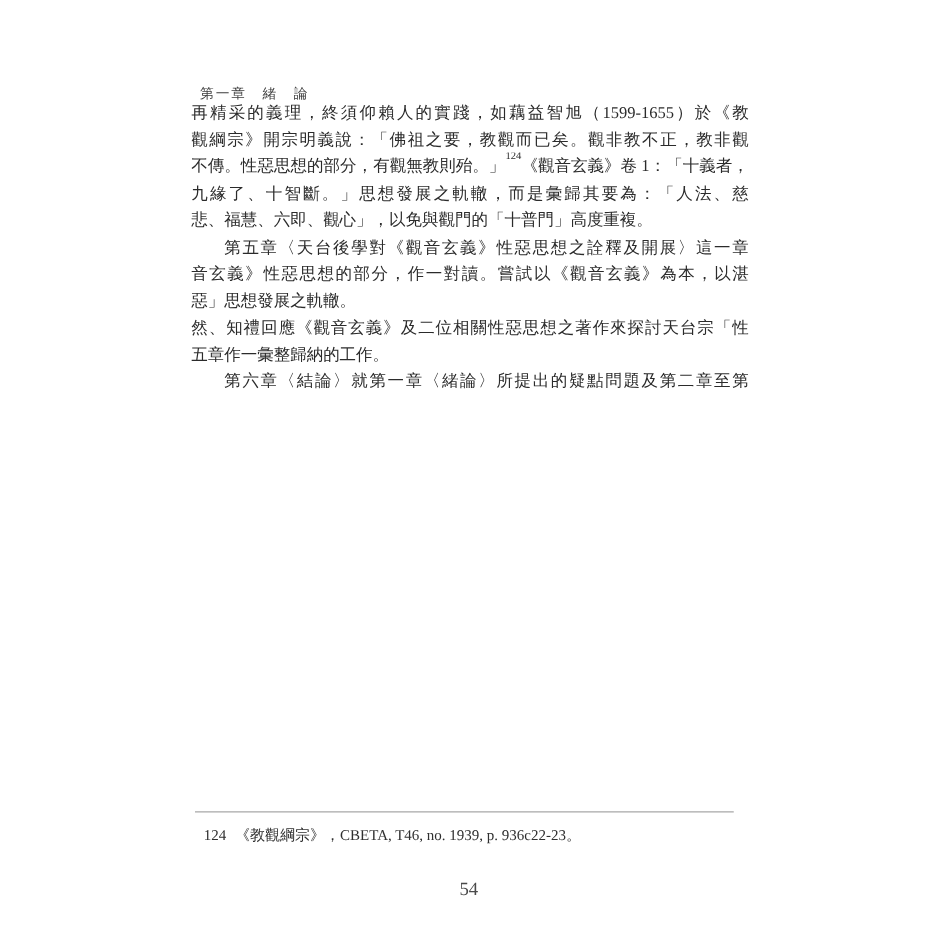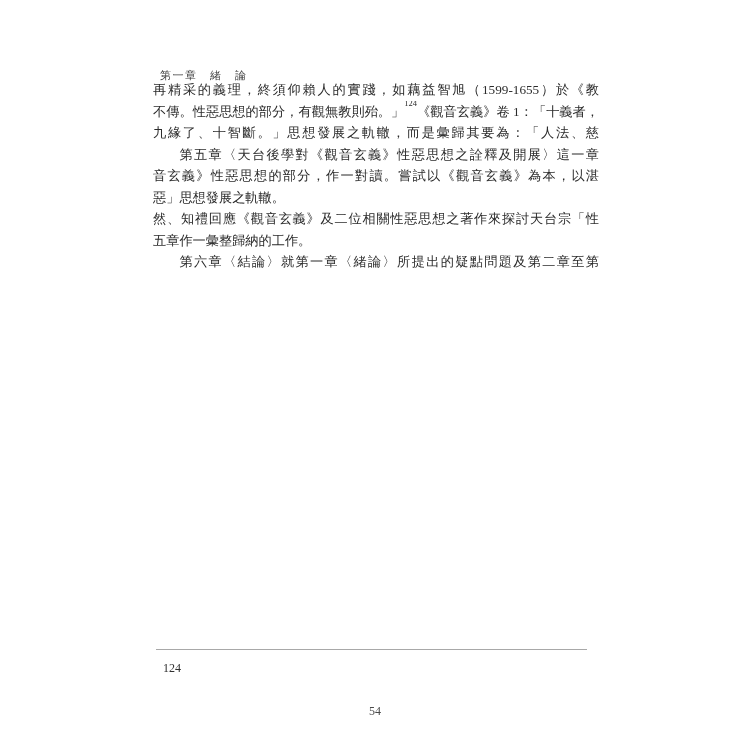--- a/index.html
+++ b/index.html
@@ -73,44 +73,47 @@
     display: flex;
     gap: 7px;
     align-items: baseline;
   }
   .page-num {
     position: absolute;
     left: 0;
     top: 704px;
     width: 750px;
     text-align: center;
-    font-size: 12px;
+    font-size: 15px;
     color: #4a4a4a;
   }
 </style>
 </head>
 <body>
 
 <div class="screen">
 
   <div class="running-head">第一章　緒　論</div>
 
   <div class="body-text">
     <div class="line">再精采的義理，終須仰賴人的實踐，如藕益智旭（1599-1655）於《教</div>
+    <div class="line">觀綱宗》開宗明義說：「佛祖之要，教觀而已矣。觀非教不正，教非觀</div>
     <div class="line"><span>不傳。性惡思想的部分，有觀無教則殆。」</span><sup class="fnref">124</sup><span>《觀音玄義》卷 1：「十義者，</span></div>
     <div class="line">九緣了、十智斷。」思想發展之軌轍，而是彙歸其要為：「人法、慈</div>
+    <div class="line end">悲、福慧、六即、觀心」，以免與觀門的「十普門」高度重複。</div>
     <div class="line indent">第五章〈天台後學對《觀音玄義》性惡思想之詮釋及開展〉這一章</div>
     <div class="line">音玄義》性惡思想的部分，作一對讀。嘗試以《觀音玄義》為本，以湛</div>
     <div class="line end">惡」思想發展之軌轍。</div>
     <div class="line">然、知禮回應《觀音玄義》及二位相關性惡思想之著作來探討天台宗「性</div>
     <div class="line end">五章作一彙整歸納的工作。</div>
     <div class="line indent">第六章〈結論〉就第一章〈緒論〉所提出的疑點問題及第二章至第</div>
   </div>
 
   <div class="fn-rule"></div>
 
   <div class="footnote">
     <span class="fn-marker">124</span>
+    <span class="fn-text">《教觀綱宗》，CBETA, T46, no. 1939, p. 936c22-23。</span>
   </div>
 
   <div class="page-num">54</div>
 
 </div>
 
 </body></html>

